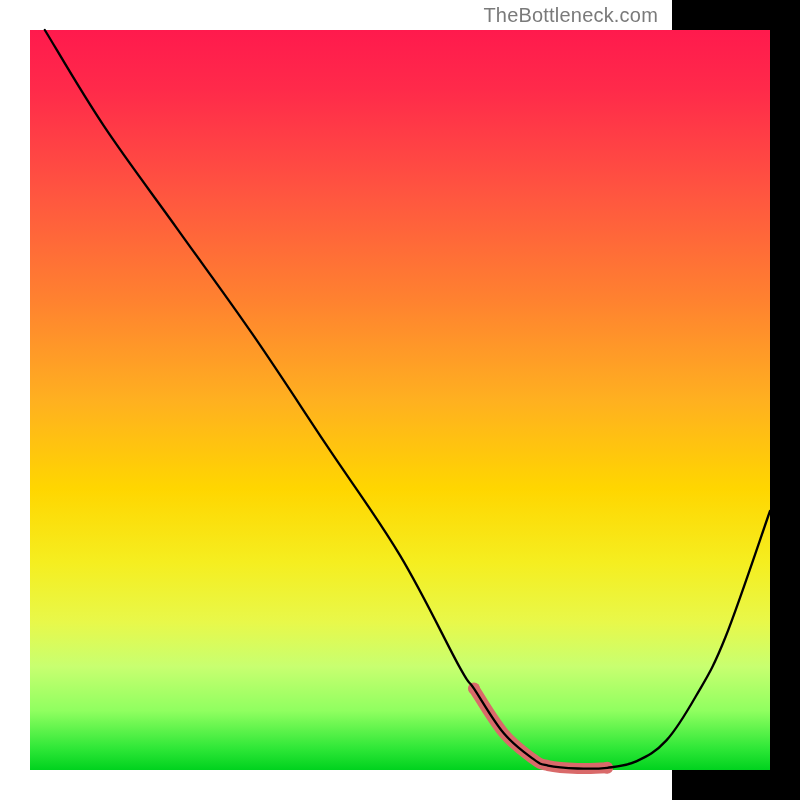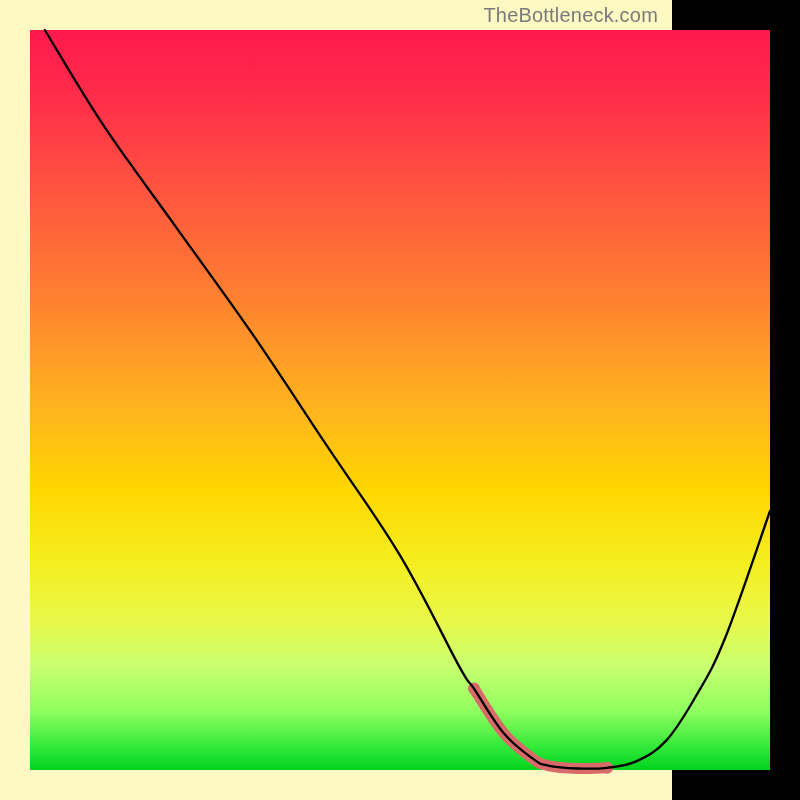--- a/index.html
+++ b/index.html
@@ -7,21 +7,21 @@
     padding: 0;
     width: 800px;
     height: 800px;
     background: #000;
     overflow: hidden;
   }
   .frame {
     position: relative;
     width: 672px;
     height: 800px;
-    background: #fef9c3;
+    background: #ffffff;
   }
   .plot-area {
     position: absolute;
     left: 30px;
     top: 30px;
     width: 740px;
     height: 740px;
     
     background: linear-gradient(to bottom,
       #ff1a4d 0%,

